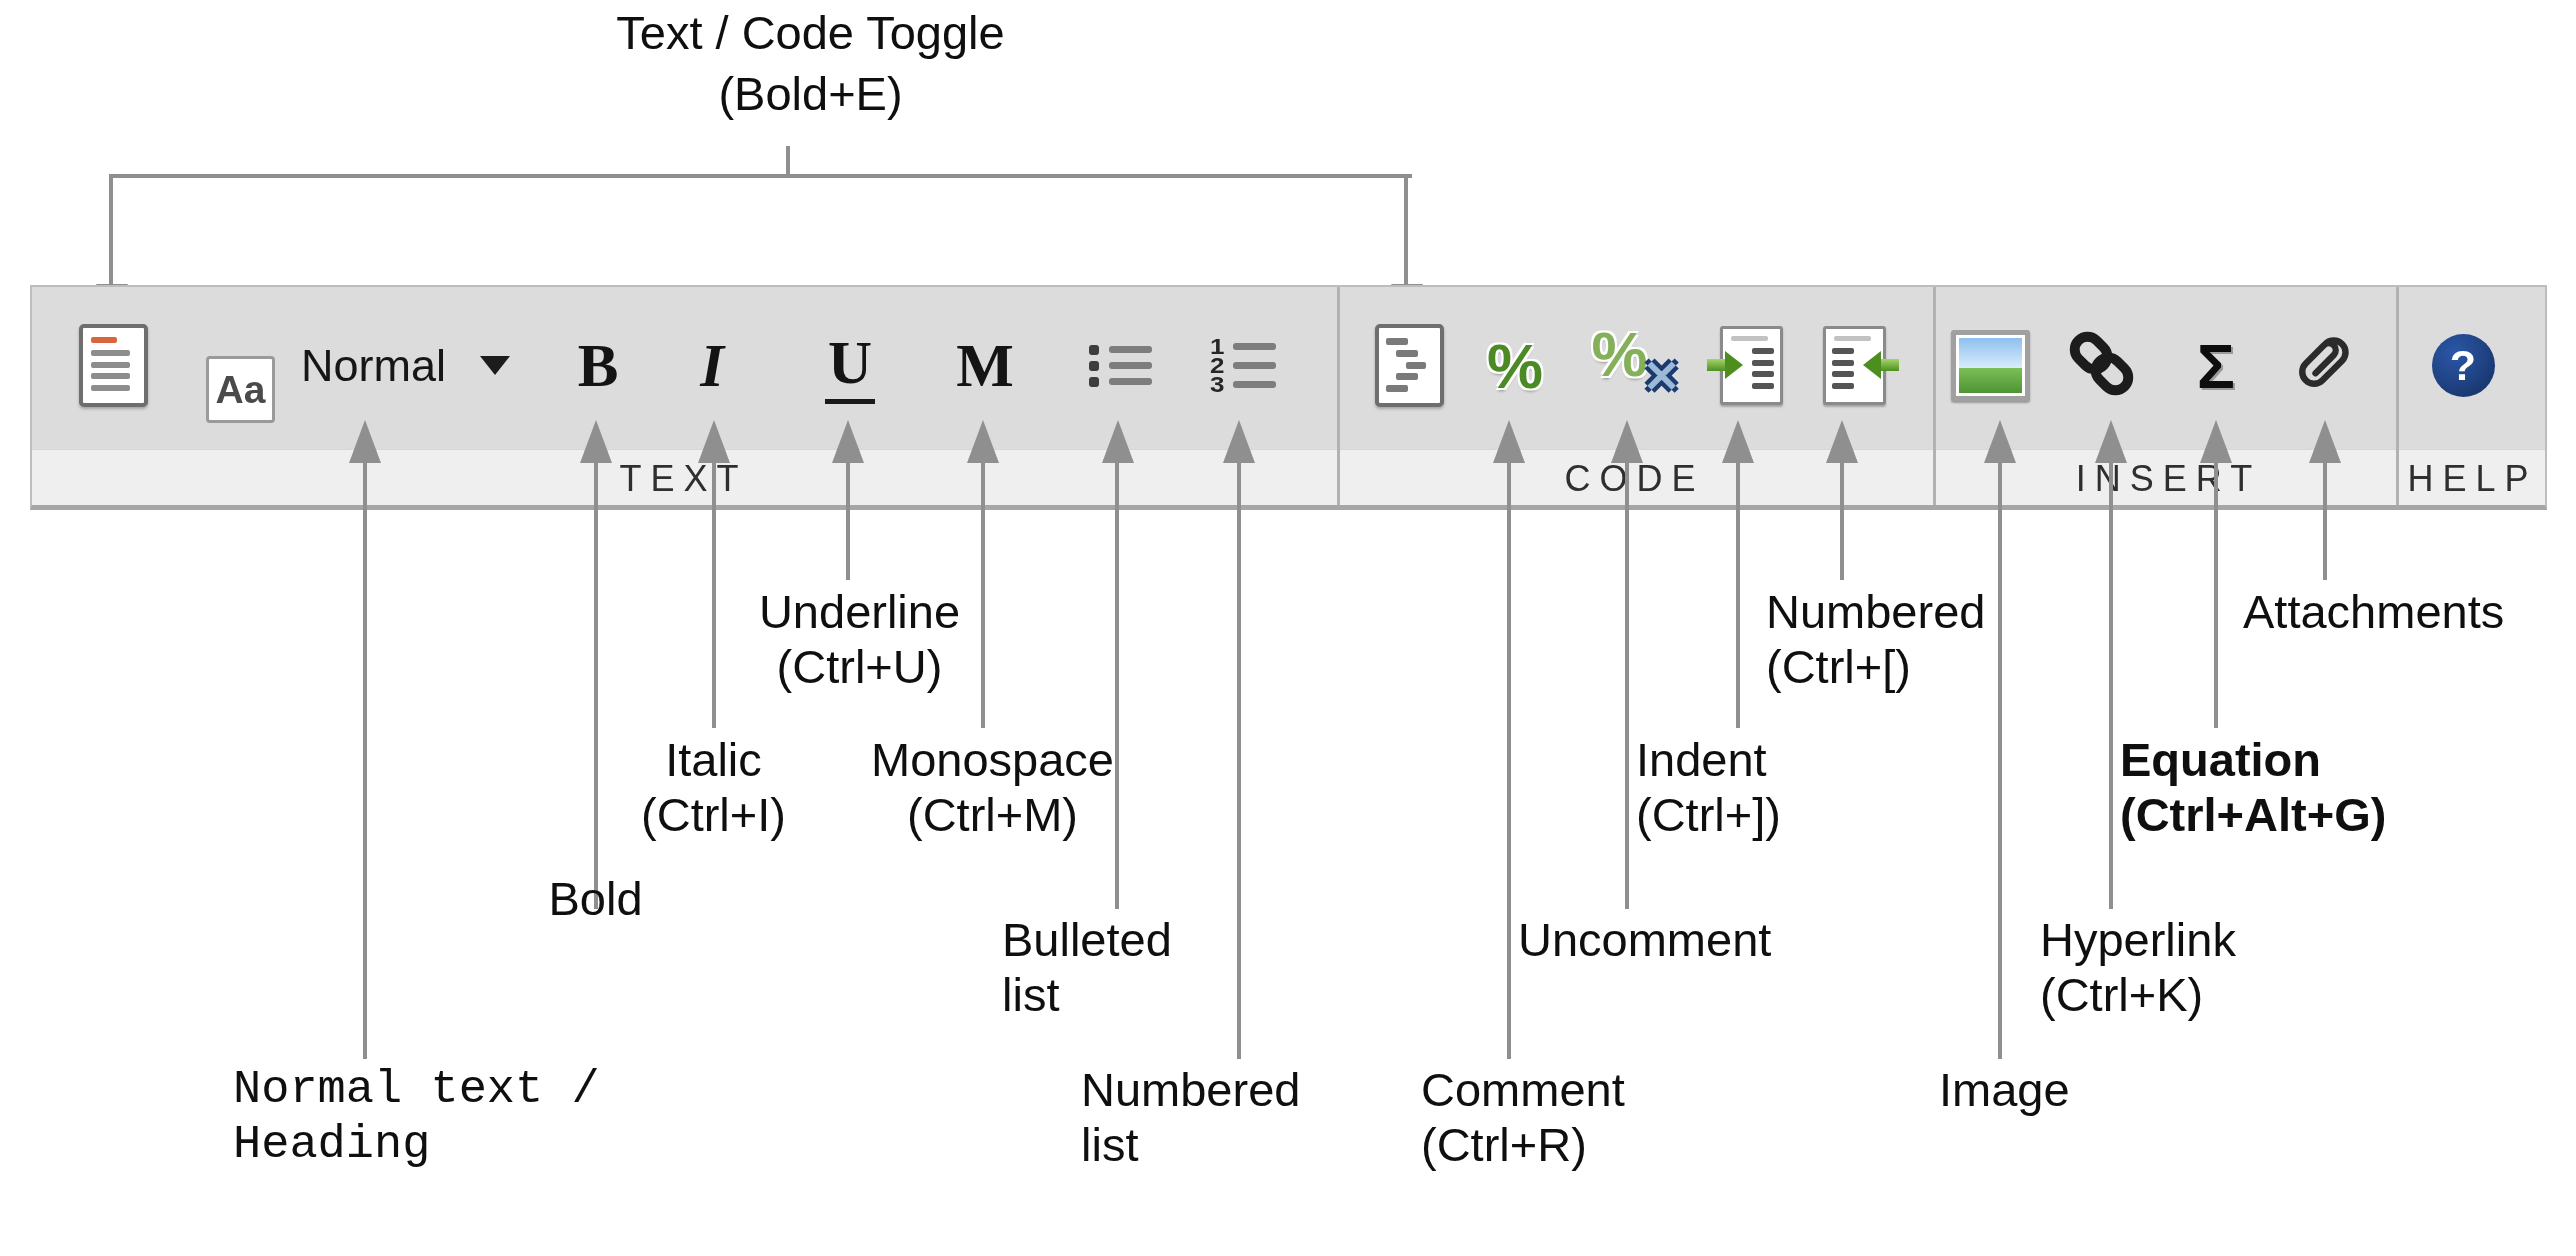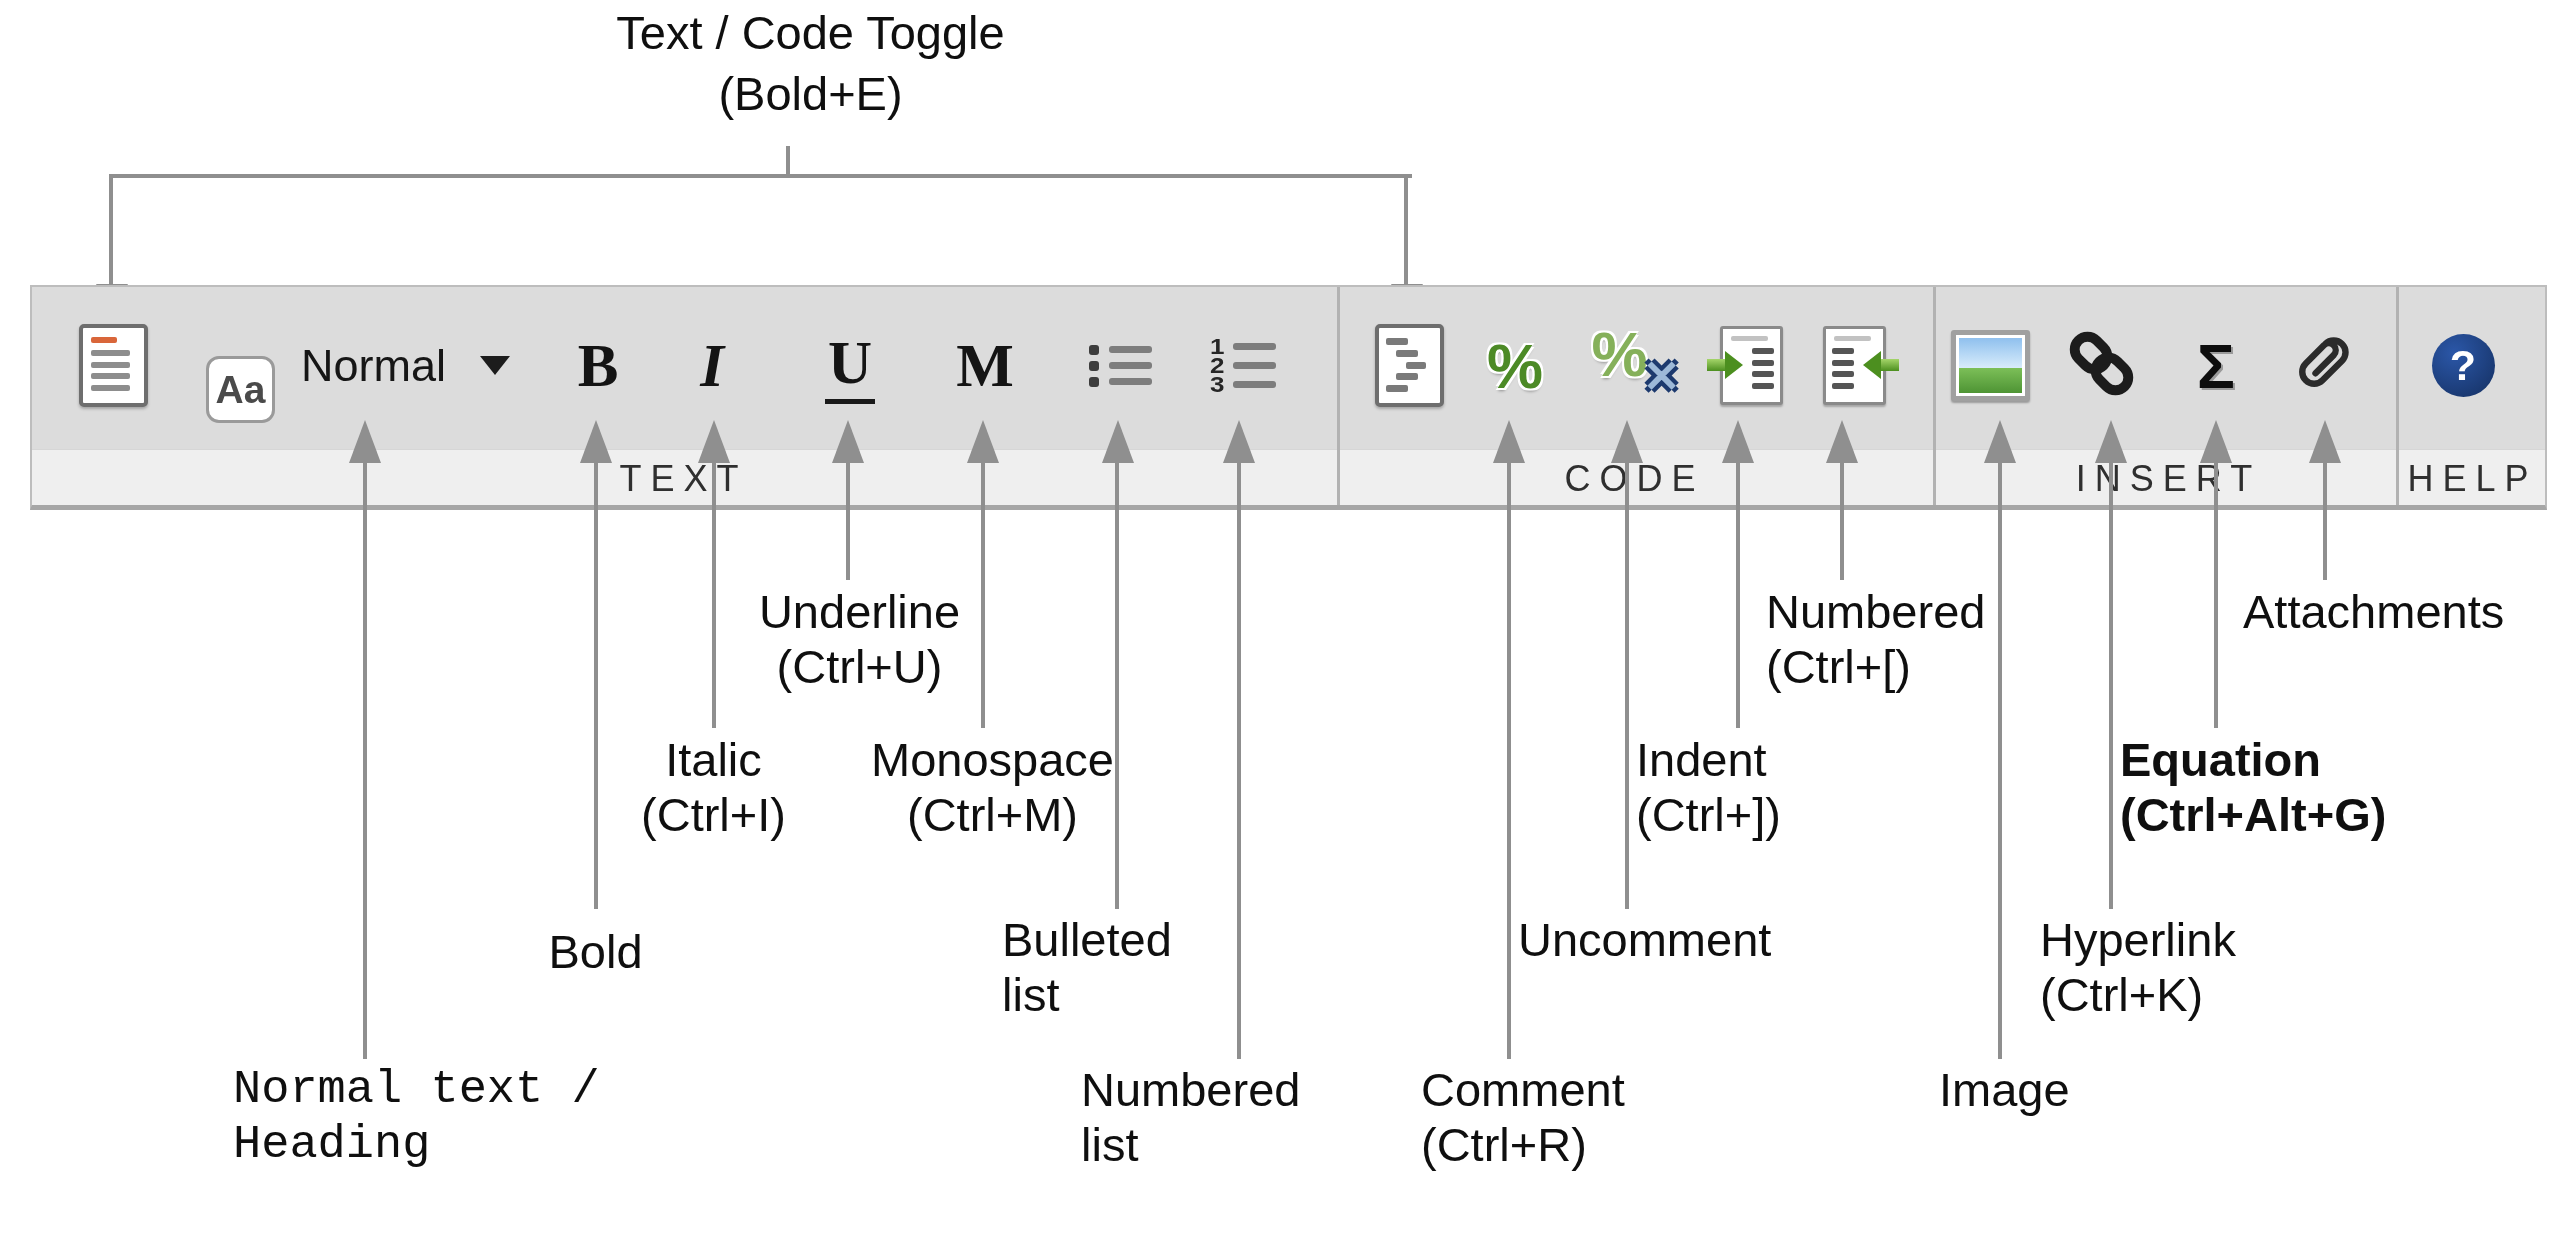--- a/index.html
+++ b/index.html
@@ -42,21 +42,21 @@
             border-bottom:14px solid transparent;border-right:18px solid #4c8f1f;}
   .img-frame{position:relative;width:69px;height:61px;border:5px solid #a0a0a0;border-radius:3px;
              background:#fff;box-shadow:0 2px 2px rgba(0,0,0,.3);}
   .img-inner{position:absolute;inset:3px;overflow:hidden;}
   .sky{position:absolute;left:0;right:0;top:0;height:55%;background:linear-gradient(#8fc0ee,#d8ecfb);}
   .ground{position:absolute;left:0;right:0;bottom:0;height:46%;background:linear-gradient(#7cbf58,#4e9434);}
   .help-circle{width:63px;height:63px;border-radius:50%;
                background:radial-gradient(circle at 35% 30%,#2b57a8,#142f60);
                display:flex;align-items:center;justify-content:center;}
   .help-circle span{color:#fff;font-size:43px;font-weight:800;}
-  .aa-box{width:63px;height:61px;background:#fff;border:3px solid #9a9a9a;border-radius:13px;
+  .aa-box{width:63px;height:61px;background:#fff;border:3px solid #9a9a9a;border-radius:4px;
           display:flex;align-items:center;justify-content:center;
           font-size:39px;font-weight:600;color:#4a4a4a;margin-top:48px;}
   .caret{width:0;height:0;border-left:15px solid transparent;border-right:15px solid transparent;
          border-top:19px solid #1c1c1c;}
   .xmark{position:absolute;right:-6px;bottom:2px;font-size:45px;font-weight:900;color:#9db9d8;
          text-shadow:-3px -3px 0 #1d3a6e,3px -3px 0 #1d3a6e,-3px 3px 0 #1d3a6e,3px 3px 0 #1d3a6e;}
   .toplabel{position:absolute;font-size:47px;line-height:61px;text-align:center;color:#0f0f0f;}
 </style>
 </head>
 <body>
@@ -217,21 +217,21 @@
     </div>
   <div id="annotations">
       <div class="arrow-up" style="left: 349px; top: 420px;"></div>
       <div class="ann-line" style="left: 363px; top: 460px; height: 599px;"></div>
       <div class="ann-label left" style="left: 233px; top: 1062px; font-family: Liberation Mono, monospace;">
         <div>Normal text /</div>
         <div>Heading</div>
       </div>
       <div class="arrow-up" style="left: 580px; top: 420px;"></div>
       <div class="ann-line" style="left: 594px; top: 460px; height: 449px;"></div>
-      <div class="ann-label center" style="left: 280px; top: 924px; width: 631px;">
+      <div class="ann-label center" style="left: 280px; top: 871px; width: 631px;">
         <div>Bold</div>
       </div>
       <div class="arrow-up" style="left: 698px; top: 420px;"></div>
       <div class="ann-line" style="left: 712px; top: 460px; height: 268px;"></div>
       <div class="ann-label center" style="left: 398px; top: 732px; width: 631px;">
         <div>Italic</div>
         <div>(Ctrl+I)</div>
       </div>
       <div class="arrow-up" style="left: 832px; top: 420px;"></div>
       <div class="ann-line" style="left: 846px; top: 460px; height: 120px;"></div>

